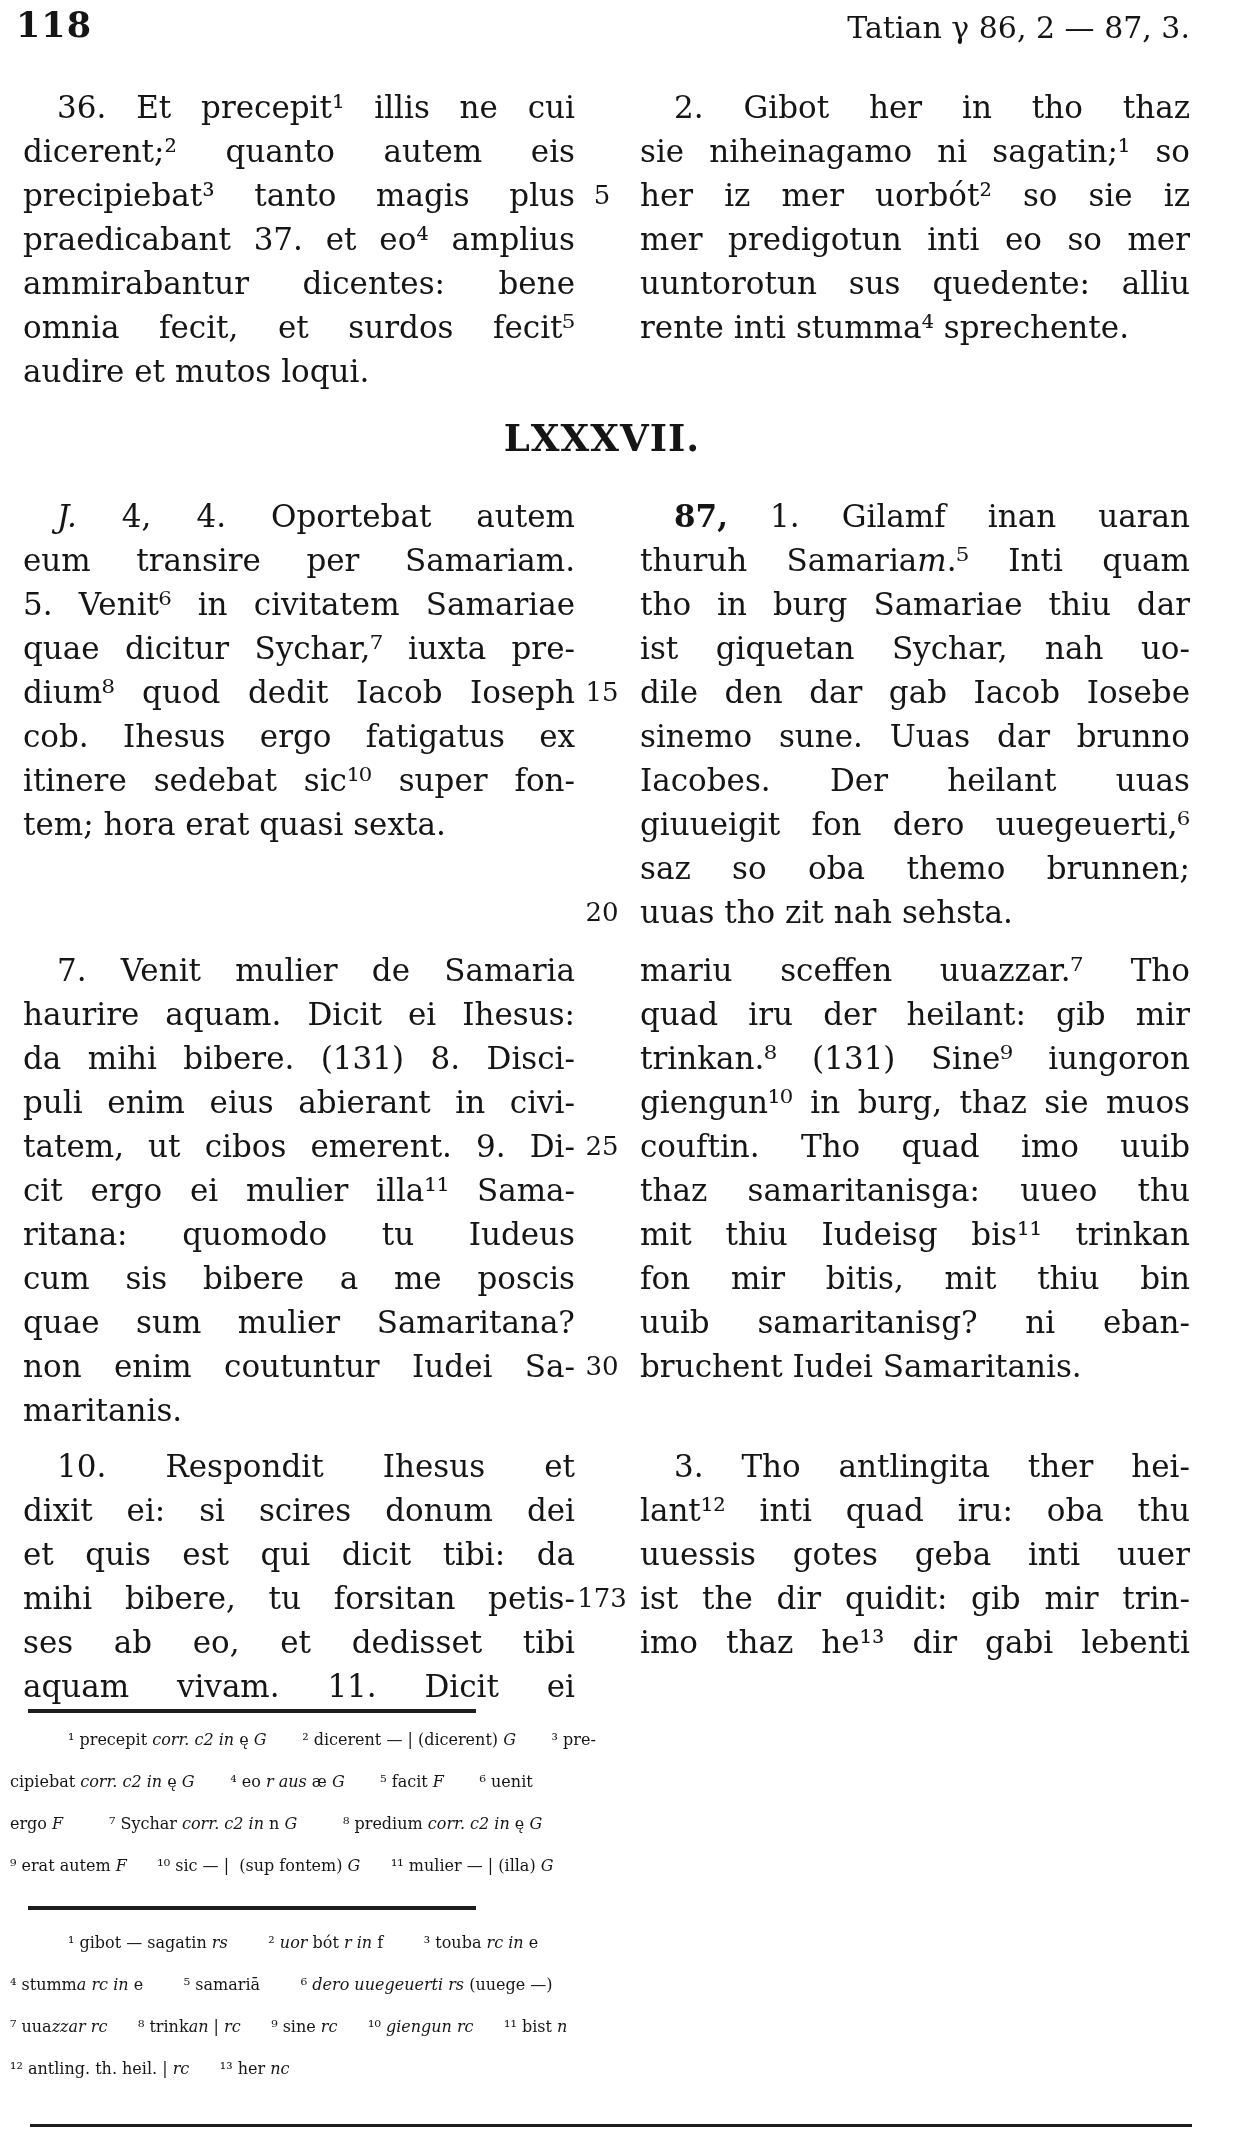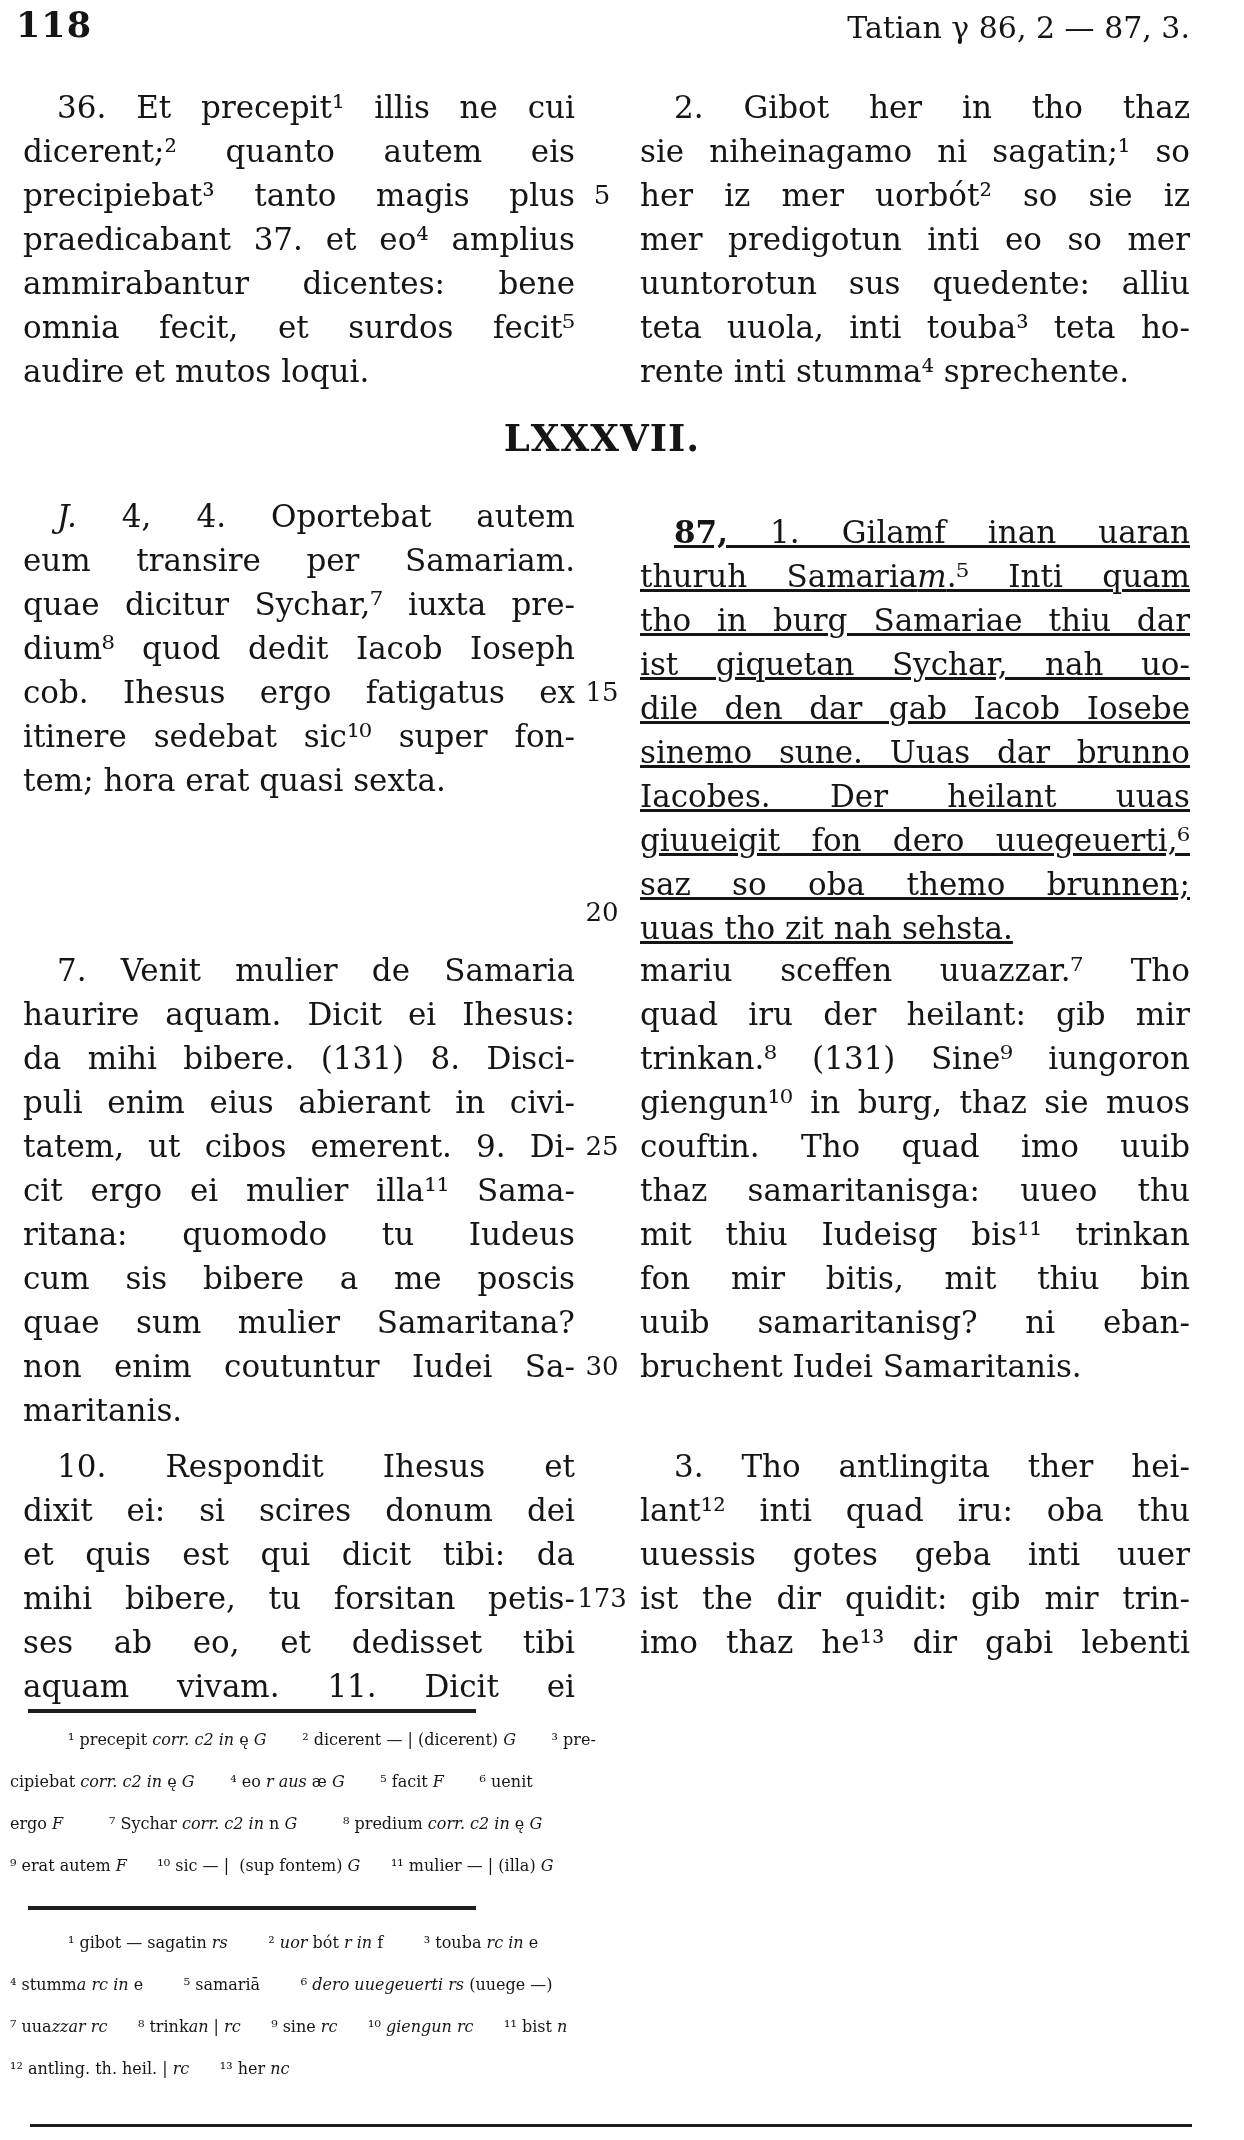--- a/index.html
+++ b/index.html
@@ -50,20 +50,21 @@
         <div class="line jl">dicerent;² quanto autem eis</div>
         <div class="line jl">precipiebat³ tanto magis plus</div>
         <div class="line jl">praedicabant 37. et eo⁴ amplius</div>
         <div class="line jl">ammirabantur dicentes: bene</div>
         <div class="line jl">omnia fecit, et surdos fecit⁵</div>
         <div class="line">audire et mutos loqui.</div>
       </div>
       <div class="para" style="top: 494px;">
         <div class="line jl fst"><span class="it">J.</span><span> 4, 4.  Oportebat autem</span></div>
         <div class="line jl">eum transire per Samariam.</div>
+        <div class="line jl">5. Venit⁶ in civitatem Samariae</div>
         <div class="line jl">quae dicitur Sychar,⁷ iuxta pre-</div>
         <div class="line jl">dium⁸ quod dedit Iacob Ioseph</div>
         <div class="line jl">cob. Ihesus ergo fatigatus ex</div>
         <div class="line jl">itinere sedebat sic¹⁰ super fon-</div>
         <div class="line">tem; hora erat quasi sexta.</div>
       </div>
       <div class="para" style="top: 948px;">
         <div class="line jl fst">7. Venit mulier de Samaria</div>
         <div class="line jl">haurire aquam. Dicit ei Ihesus:</div>
         <div class="line jl">da mihi bibere. (131) 8. Disci-</div>
@@ -85,24 +86,23 @@
         <div class="line jl">aquam vivam. 11. Dicit ei</div>
       </div>
     </div>
   <div class="col" id="col-right">
       <div class="para" style="top: 85px;">
         <div class="line jl fst">2. Gibot her in tho thaz</div>
         <div class="line jl">sie niheinagamo ni sagatin;¹ so</div>
         <div class="line jl">her iz mer uorbót² so sie iz</div>
         <div class="line jl">mer predigotun inti eo so mer</div>
         <div class="line jl">uuntorotun sus quedente: alliu</div>
-        <div class="line jl">teta uuola, inti touba³ teta ho-</div>
         <div class="line">rente inti stumma⁴ sprechente.</div>
       </div>
-      <div class="para" style="top: 510px; text-decoration: underline;">
+      <div class="para" style="top: 494px;">
         <div class="line jl fst"><span class="bd">87,</span><span> 1.  Gilamf inan uaran</span></div>
         <div class="line jl"><span>thuruh Samaria</span><span class="it">m</span><span>.⁵  Inti quam</span></div>
         <div class="line jl">tho in burg Samariae thiu dar</div>
         <div class="line jl">ist giquetan Sychar, nah uo-</div>
         <div class="line jl">dile den dar gab Iacob Iosebe</div>
         <div class="line jl">sinemo sune. Uuas dar brunno</div>
         <div class="line jl">Iacobes. Der heilant uuas</div>
         <div class="line jl">giuueigit fon dero uuegeuerti,⁶</div>
         <div class="line jl">saz so oba themo brunnen;</div>
         <div class="line">uuas tho zit nah sehsta.</div>

